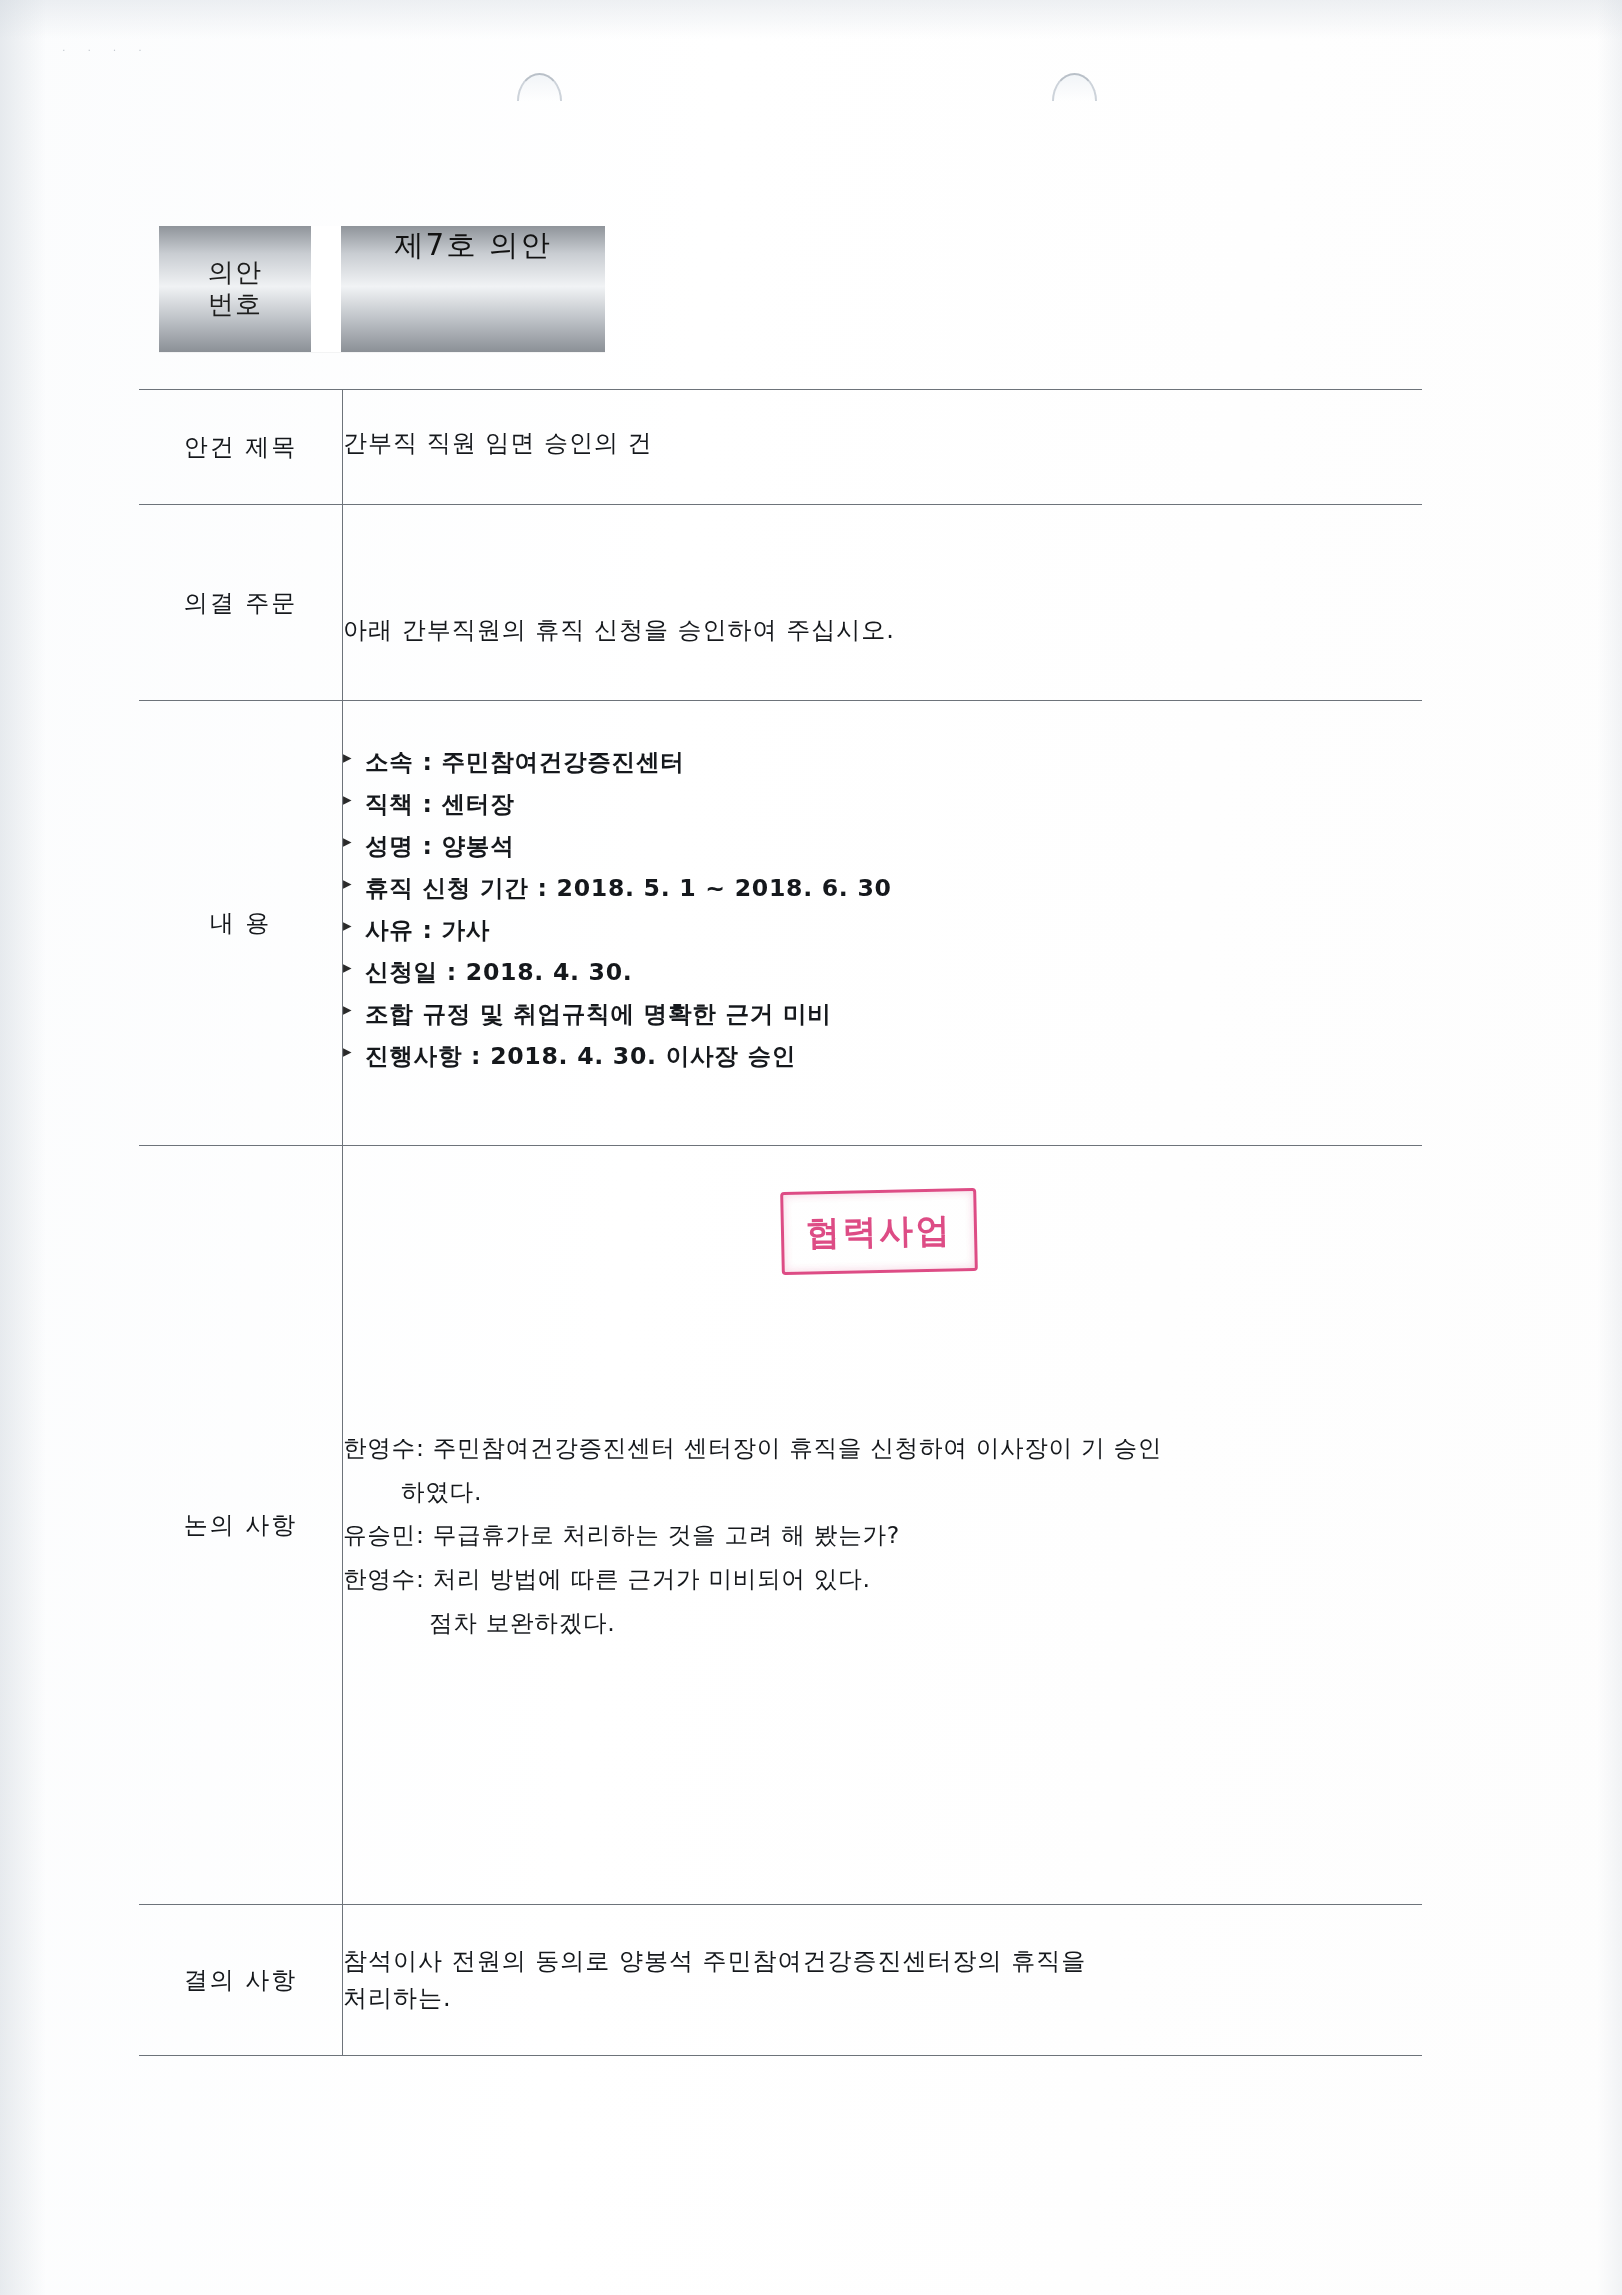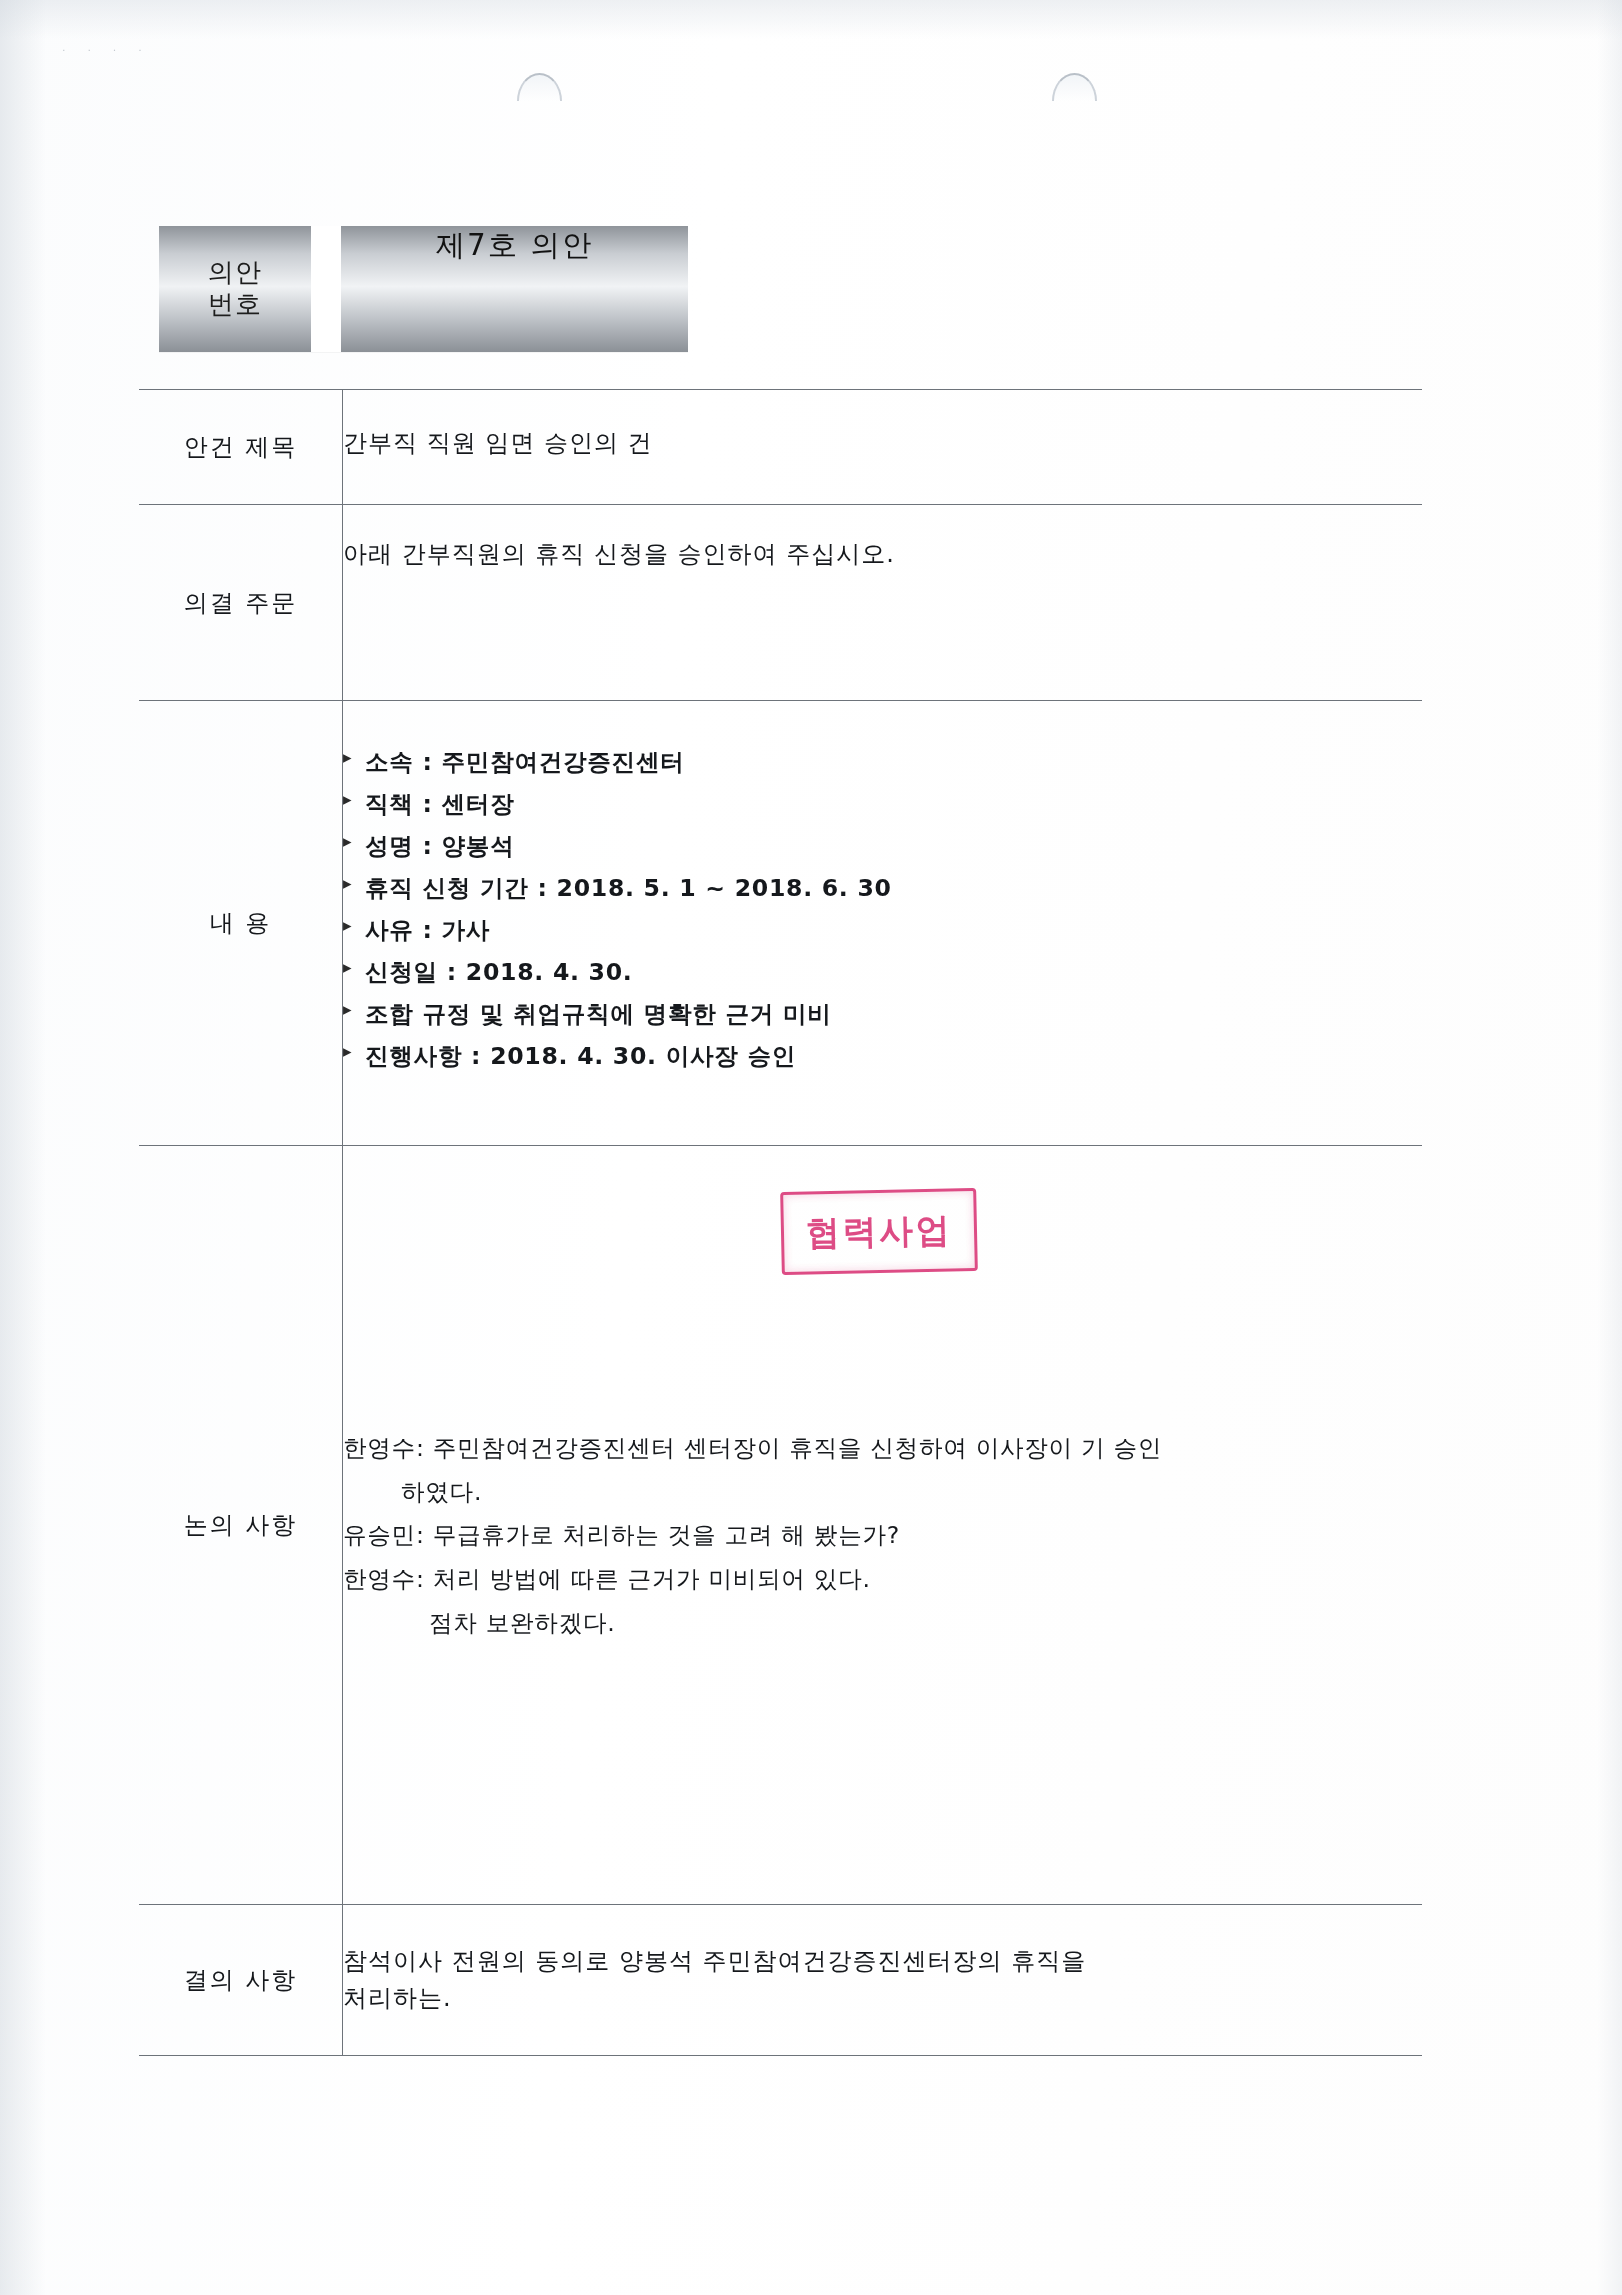--- a/index.html
+++ b/index.html
@@ -69,21 +69,21 @@
     font-size: 11px;
     letter-spacing: 9.2px;
     opacity: .55;
   }
 
   
   .badge {
     position: absolute;
     left: 159px;
     top: 226px;
-    width: 529px;
+    width: 446px;
     height: 126px;
     display: flex;
     align-items: stretch;
     box-shadow: 0 0.7px 0 rgba(0,0,0,.06);
   }
   .badge-left {
     width: 152px;
     background: linear-gradient(to bottom, #8f949a 0%, #c9cdd2 22%, #f0f2f4 48%, #c2c6cb 72%, #8b9096 100%);
     display: flex;
     flex-direction: column;
@@ -149,21 +149,21 @@
     padding: 0 0 0 34px;
     font-size: 24px;
     color: #15181c;
     letter-spacing: 1px;
   }
 
   .r-title { height: 115px; }
   .r-title .cell-body { padding-top: 37px; }
 
   .r-resolution { height: 196px; }
-  .r-resolution .cell-body { padding-top: 33px; margin-top: 25px; }
+  .r-resolution .cell-body { padding-top: 109px; margin-top: 25px; }
 
   .r-content { height: 445px; }
   .r-content .cell-body { padding-top: 41px; font-weight: bold; }
 
   .r-discussion { height: 759px; }
   .r-discussion .cell-body { padding-top: 0; }
 
   .r-decision { height: 151px; }
   .r-decision .cell-body { padding-top: 38px; line-height: 1.55; }
 

